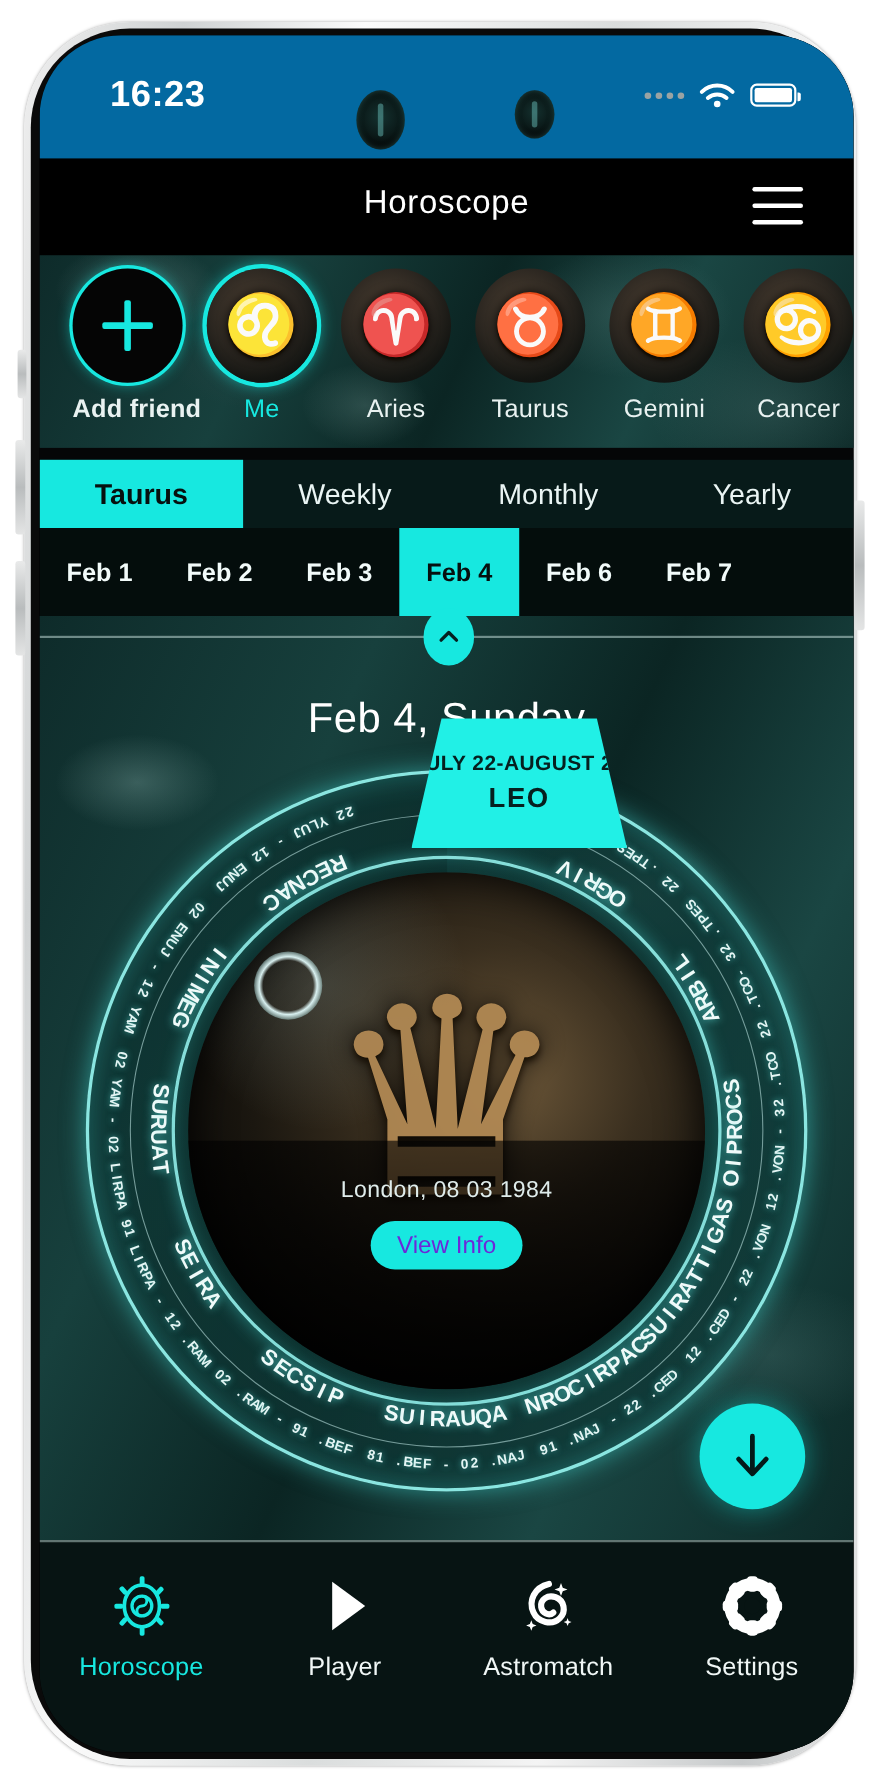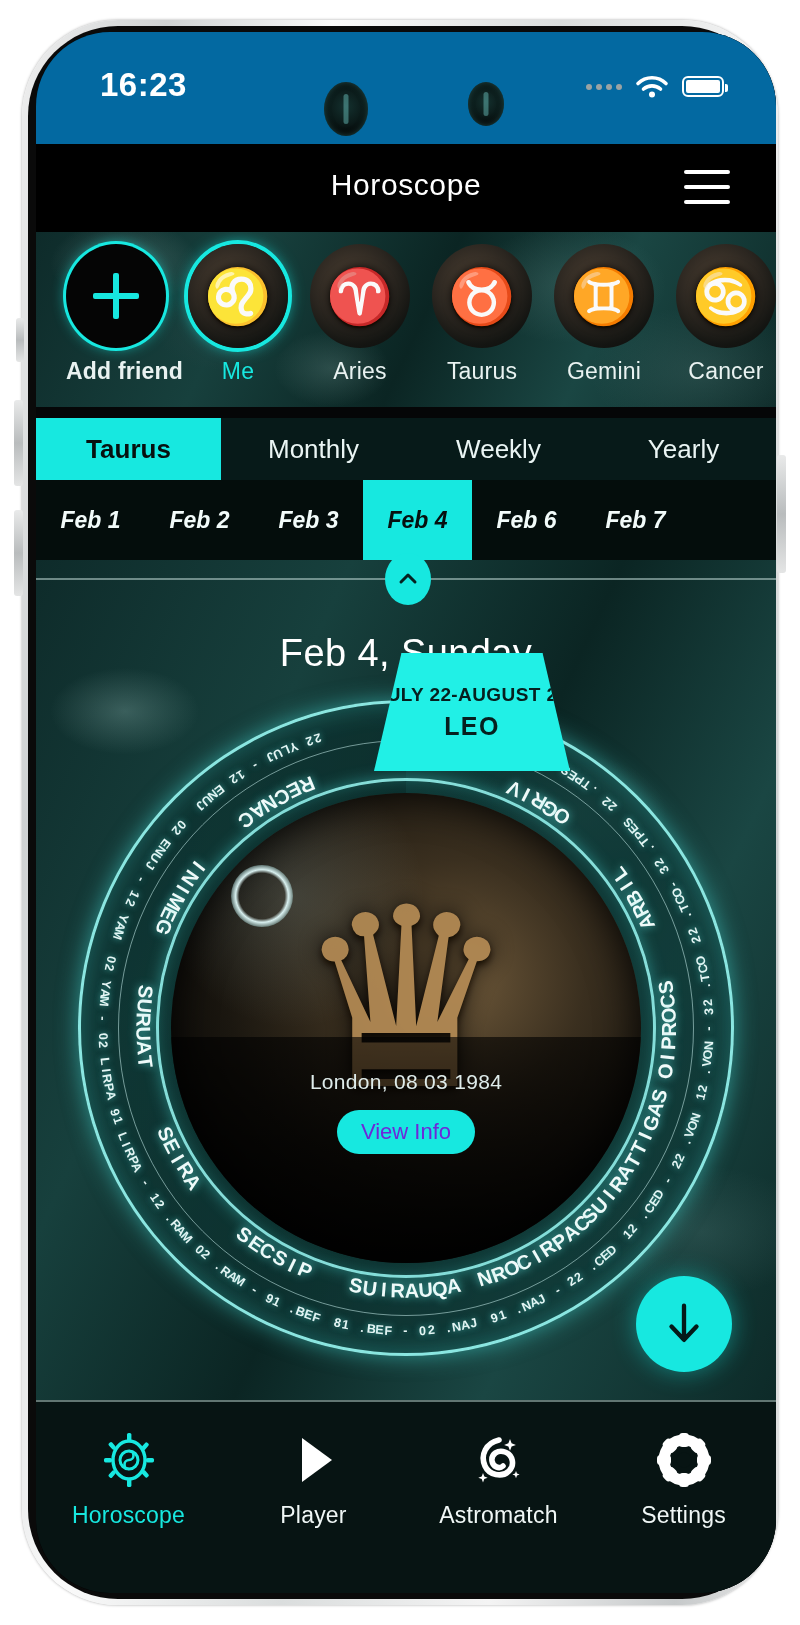--- a/index.html
+++ b/index.html
@@ -93,21 +93,21 @@
   .f-label.bold { font-weight:700; }
   .glyph { position:absolute; left:50%; top:50%; transform:translate(-50%,-50%); font-size:54px; line-height:1;
            color:#caa472; text-shadow:0 0 10px rgba(0,0,0,.9), 0 2px 2px #1b1205; }
 
   
   .periods { position:absolute; left:0; top:386px; width:740px; height:62px; display:flex; background:rgba(8,28,27,.92); z-index:3; }
   .period { flex:1; display:flex; align-items:center; justify-content:center; font-size:26px; color:#eaf5f4; cursor:pointer; }
   .period.active { background:#17e8e0; color:#07100f; font-weight:700; }
 
   
-  .dates { position:absolute; left:0; top:448px; width:740px; height:80px; overflow:hidden; background:rgba(4,16,15,.72); z-index:3;font-style:italic; }
+  .dates { position:absolute; left:0; top:448px; width:740px; height:80px; overflow:hidden; background:rgba(4,16,15,.72); z-index:3; }
   .dates-row { position:absolute; left:0; top:0; height:80px; display:flex; }
   .date { width:109px; height:80px; display:flex; align-items:center; justify-content:center; font-size:23px; font-weight:700; color:#f2fbfa; cursor:pointer; }
   .date.active { background:#17e8e0; color:#06100f; }
 
   
   .divider { position:absolute; left:0; top:546px; width:740px; height:2px; background:rgba(190,215,212,.55); z-index:4; }
   .collapse { position:absolute; left:349px; top:521px; width:46px; height:52px; border-radius:50%;
               background:#17e8e0; z-index:5; display:flex; align-items:center; justify-content:center; cursor:pointer; }
   .collapse svg { width:24px; height:24px; }
 
@@ -268,22 +268,22 @@
             <div class="f-av">
                 <span class="glyph">♋</span>
               </div>
             <div class="f-label">Cancer</div>
           </div>
         </div>
       </div>
 
       <div class="periods">
         <div class="period active">Taurus</div>
+        <div class="period">Weekly</div>
         <div class="period">Monthly</div>
-        <div class="period">Weekly</div>
         <div class="period">Yearly</div>
       </div>
 
       <div class="dates tex">
         <div class="dates-row">
           <div class="date">Feb 1</div>
           <div class="date">Feb 2</div>
           <div class="date">Feb 3</div>
           <div class="date active">Feb 4</div>
           <div class="date">Feb 6</div>

